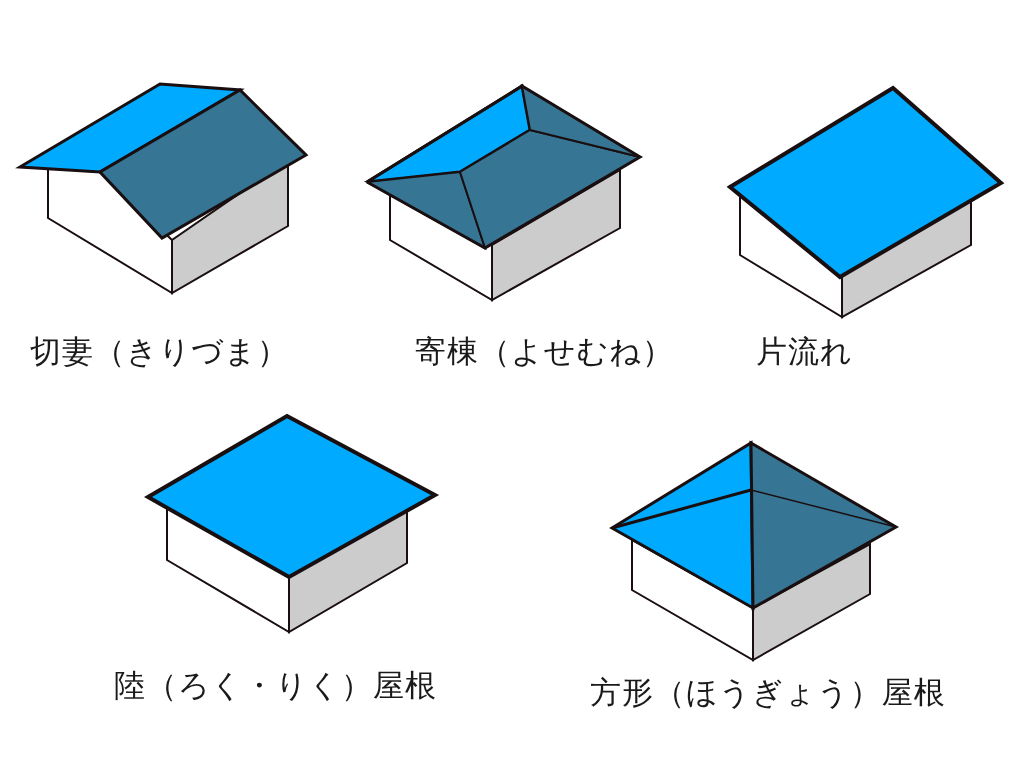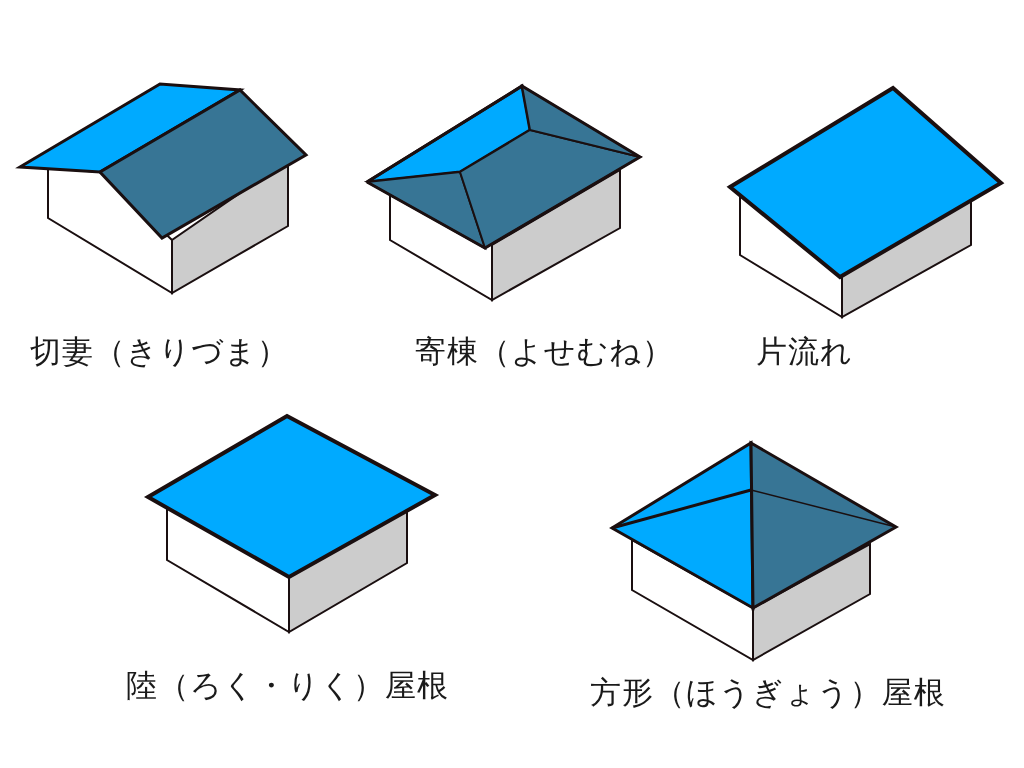--- a/index.html
+++ b/index.html
@@ -52,15 +52,15 @@
       <polygon points="612,528 751,443 753,608" fill="#00aaff" stroke="#1a0f10" stroke-width="3"></polygon>
       <polygon points="751,443 896,527 753,608" fill="#377595" stroke="#1a0f10" stroke-width="3"></polygon>
       <line x1="612" y1="528" x2="751" y2="490" stroke="#1a0f10" stroke-width="3"></line>
       <line x1="751" y1="490" x2="896" y2="527" stroke="#1a0f10" stroke-width="1.5"></line>
     </g>
   </svg>
 
   <div class="label" style="left:30px; top:336px;">切妻（きりづま）</div>
   <div class="label" style="left:370px; top:336px;margin-left:45px;">寄棟（よせむね）</div>
   <div class="label" style="left:756px; top:336px;">片流れ</div>
-  <div class="label" style="left:126px; top:670px;">陸（ろく・りく）屋根</div>
+  <div class="label" style="left:114px; top:670px;">陸（ろく・りく）屋根</div>
   <div class="label" style="left:590px; top:677px;">方形（ほうぎょう）屋根</div>
 </div>
 
 </body></html>

